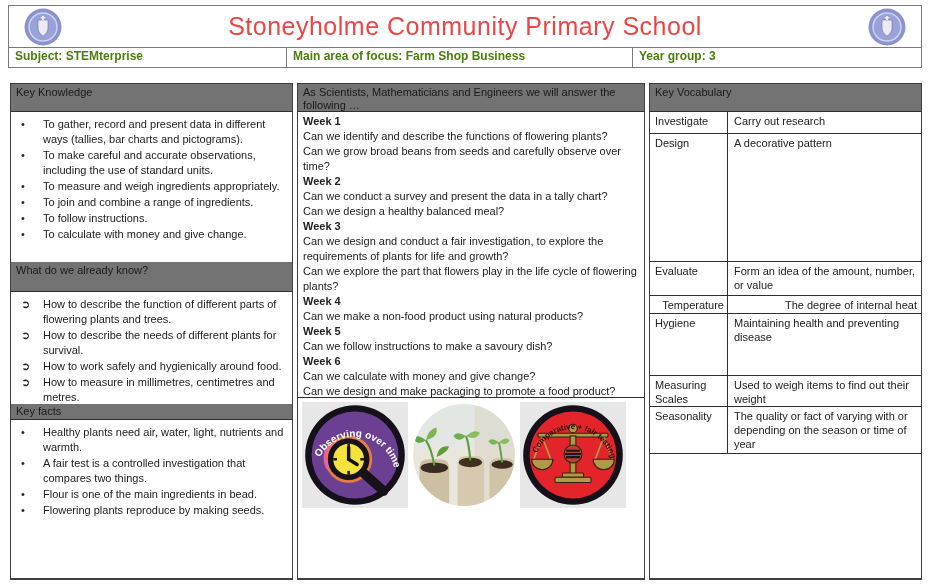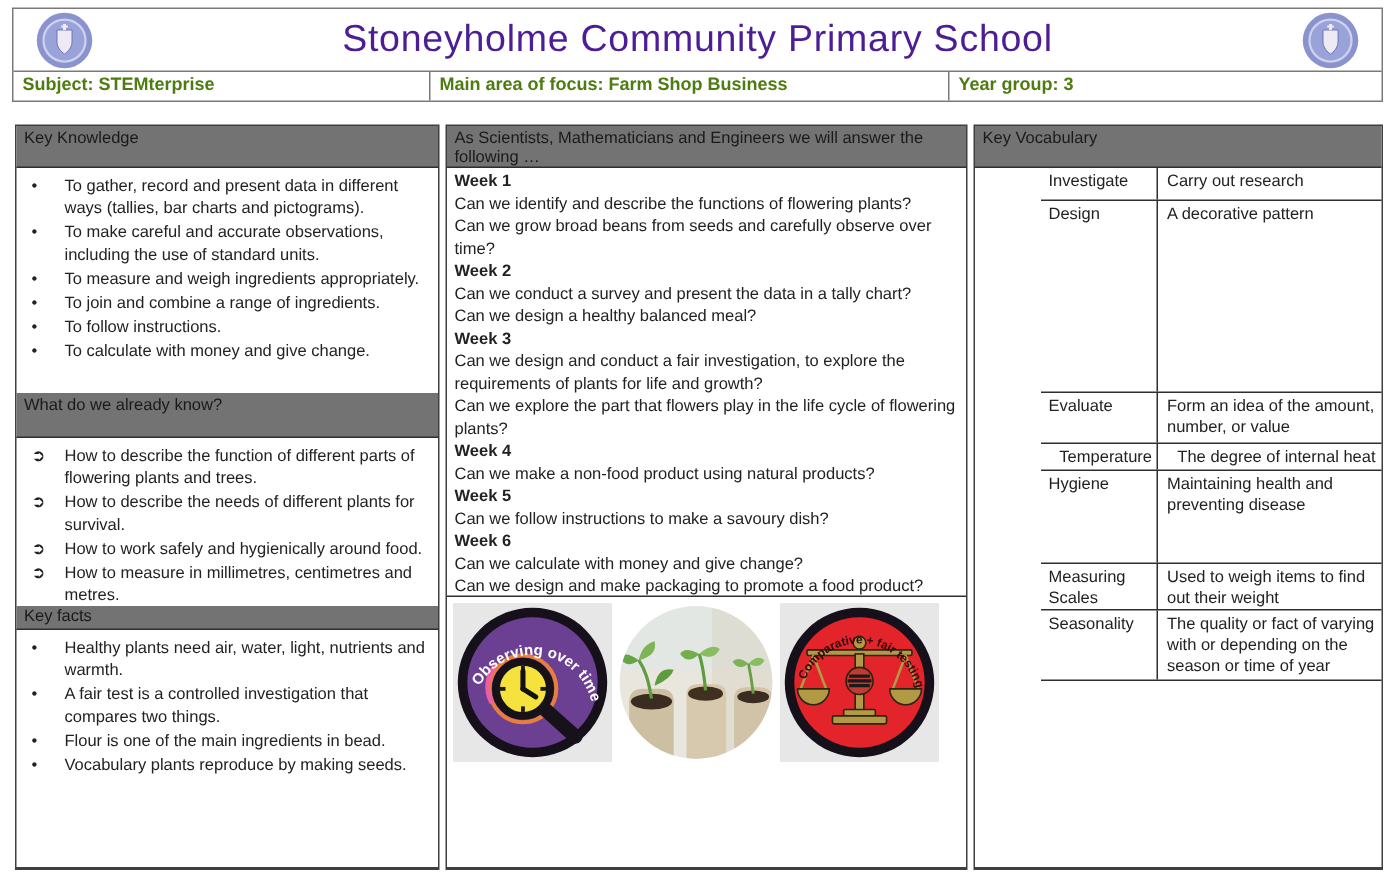--- a/index.html
+++ b/index.html
@@ -5,21 +5,21 @@
   * { margin:0; padding:0; box-sizing:border-box; }
   html,body { background:#ffffff; }
   body { font-family:"Liberation Sans", sans-serif; color:#222222; }
   .page { position:relative; width:930px; height:587px; background:#ffffff; overflow:hidden; }
 
   
   .header-table { position:absolute; left:8px; top:5px; width:914px; height:63px;
     border:1px solid #7a7a7a; background:#fff; }
   .header-title-row { height:42px; display:flex; align-items:center; border-bottom:1px solid #7a7a7a; }
   .logo-cell { width:68px; display:flex; justify-content:center; align-items:center; }
-  .title-cell { flex:1; text-align:center; font-size:25px; color:#4c1d95; letter-spacing:0.5px; }
+  .title-cell { flex:1; text-align:center; font-size:25px; color:#ef4444; letter-spacing:0.5px; }
   .header-info-row { height:19px; display:flex; font-size:12px; font-weight:bold; color:#4d7c0f; }
   .info-cell { padding:1px 4px 0 6px; }
   .info-cell.c1 { width:278px; border-right:1px solid #7a7a7a; }
   .info-cell.c2 { width:346px; border-right:1px solid #7a7a7a; }
   .info-cell.c3 { flex:1; }
 
   
   .col { position:absolute; top:83px; height:497px; border:1px solid #3f3f3f; border-bottom:2px solid #3f3f3f; background:#fff; display:flex; flex-direction:column; }
   .col1 { left:10px;  width:283px; }
   .col2 { left:297px; width:348px; }
@@ -35,21 +35,21 @@
   .li .txt { flex:1; padding-right:2px; }
 
   
   .weeks { height:286px; padding:2px 6px 0 5px; font-size:11px; line-height:15px; overflow:hidden; border-bottom:1px solid #2f2f2f; }
   .week-label { font-weight:bold; }
   .images-row { flex:1; display:flex; gap:3px; padding:4px 2px 0 4px; align-items:flex-start; }
   .img-box { width:106px; height:106px; flex:0 0 auto; }
   .img-box svg { width:100%; height:100%; display:block; }
 
   
-  .vocab-row { display:flex; border-bottom:1px solid #2f2f2f; font-size:11px; line-height:14px; flex:0 0 auto;margin-left:44px; }
+  .vocab-row { display:flex; border-bottom:1px solid #2f2f2f; font-size:11px; line-height:14px; flex:0 0 auto; }
   .vocab-word { width:78px; flex:0 0 78px; border-right:1px solid #2f2f2f; padding:2px 3px 0 5px; }
   .vocab-def { flex:1; padding:2px 4px 0 6px; }
   .vocab-empty { flex:1 1 auto; }
 
   .r22 { height:22px; } .r128 { height:128px; } .r34 { height:34px; } .r18 { height:18px;text-align:right; }
   .r62 { height:62px; } .r31 { height:31px; } .r47 { height:47px; }
 </style>
 </head>
 <body>
 
@@ -140,21 +140,21 @@
       <div class="li">
           <span class="marker">•</span>
           <span class="txt">A fair test is a controlled investigation that compares two things.</span>
         </div>
       <div class="li">
           <span class="marker">•</span>
           <span class="txt">Flour is one of the main ingredients in bead.</span>
         </div>
       <div class="li">
           <span class="marker">•</span>
-          <span class="txt">Vocabulary plants reproduce by making seeds.</span>
+          <span class="txt">Flowering plants reproduce by making seeds.</span>
         </div>
     </div>
   </div>
 
   <div class="col col2">
     <div class="sec-header h28">As Scientists, Mathematicians and Engineers we will answer the following …</div>
     <div class="weeks">
       <div class="week-label">Week 1</div>
       <div>Can we identify and describe the functions of flowering plants?</div>
       <div>Can we grow broad beans from seeds and carefully observe over time?</div>

